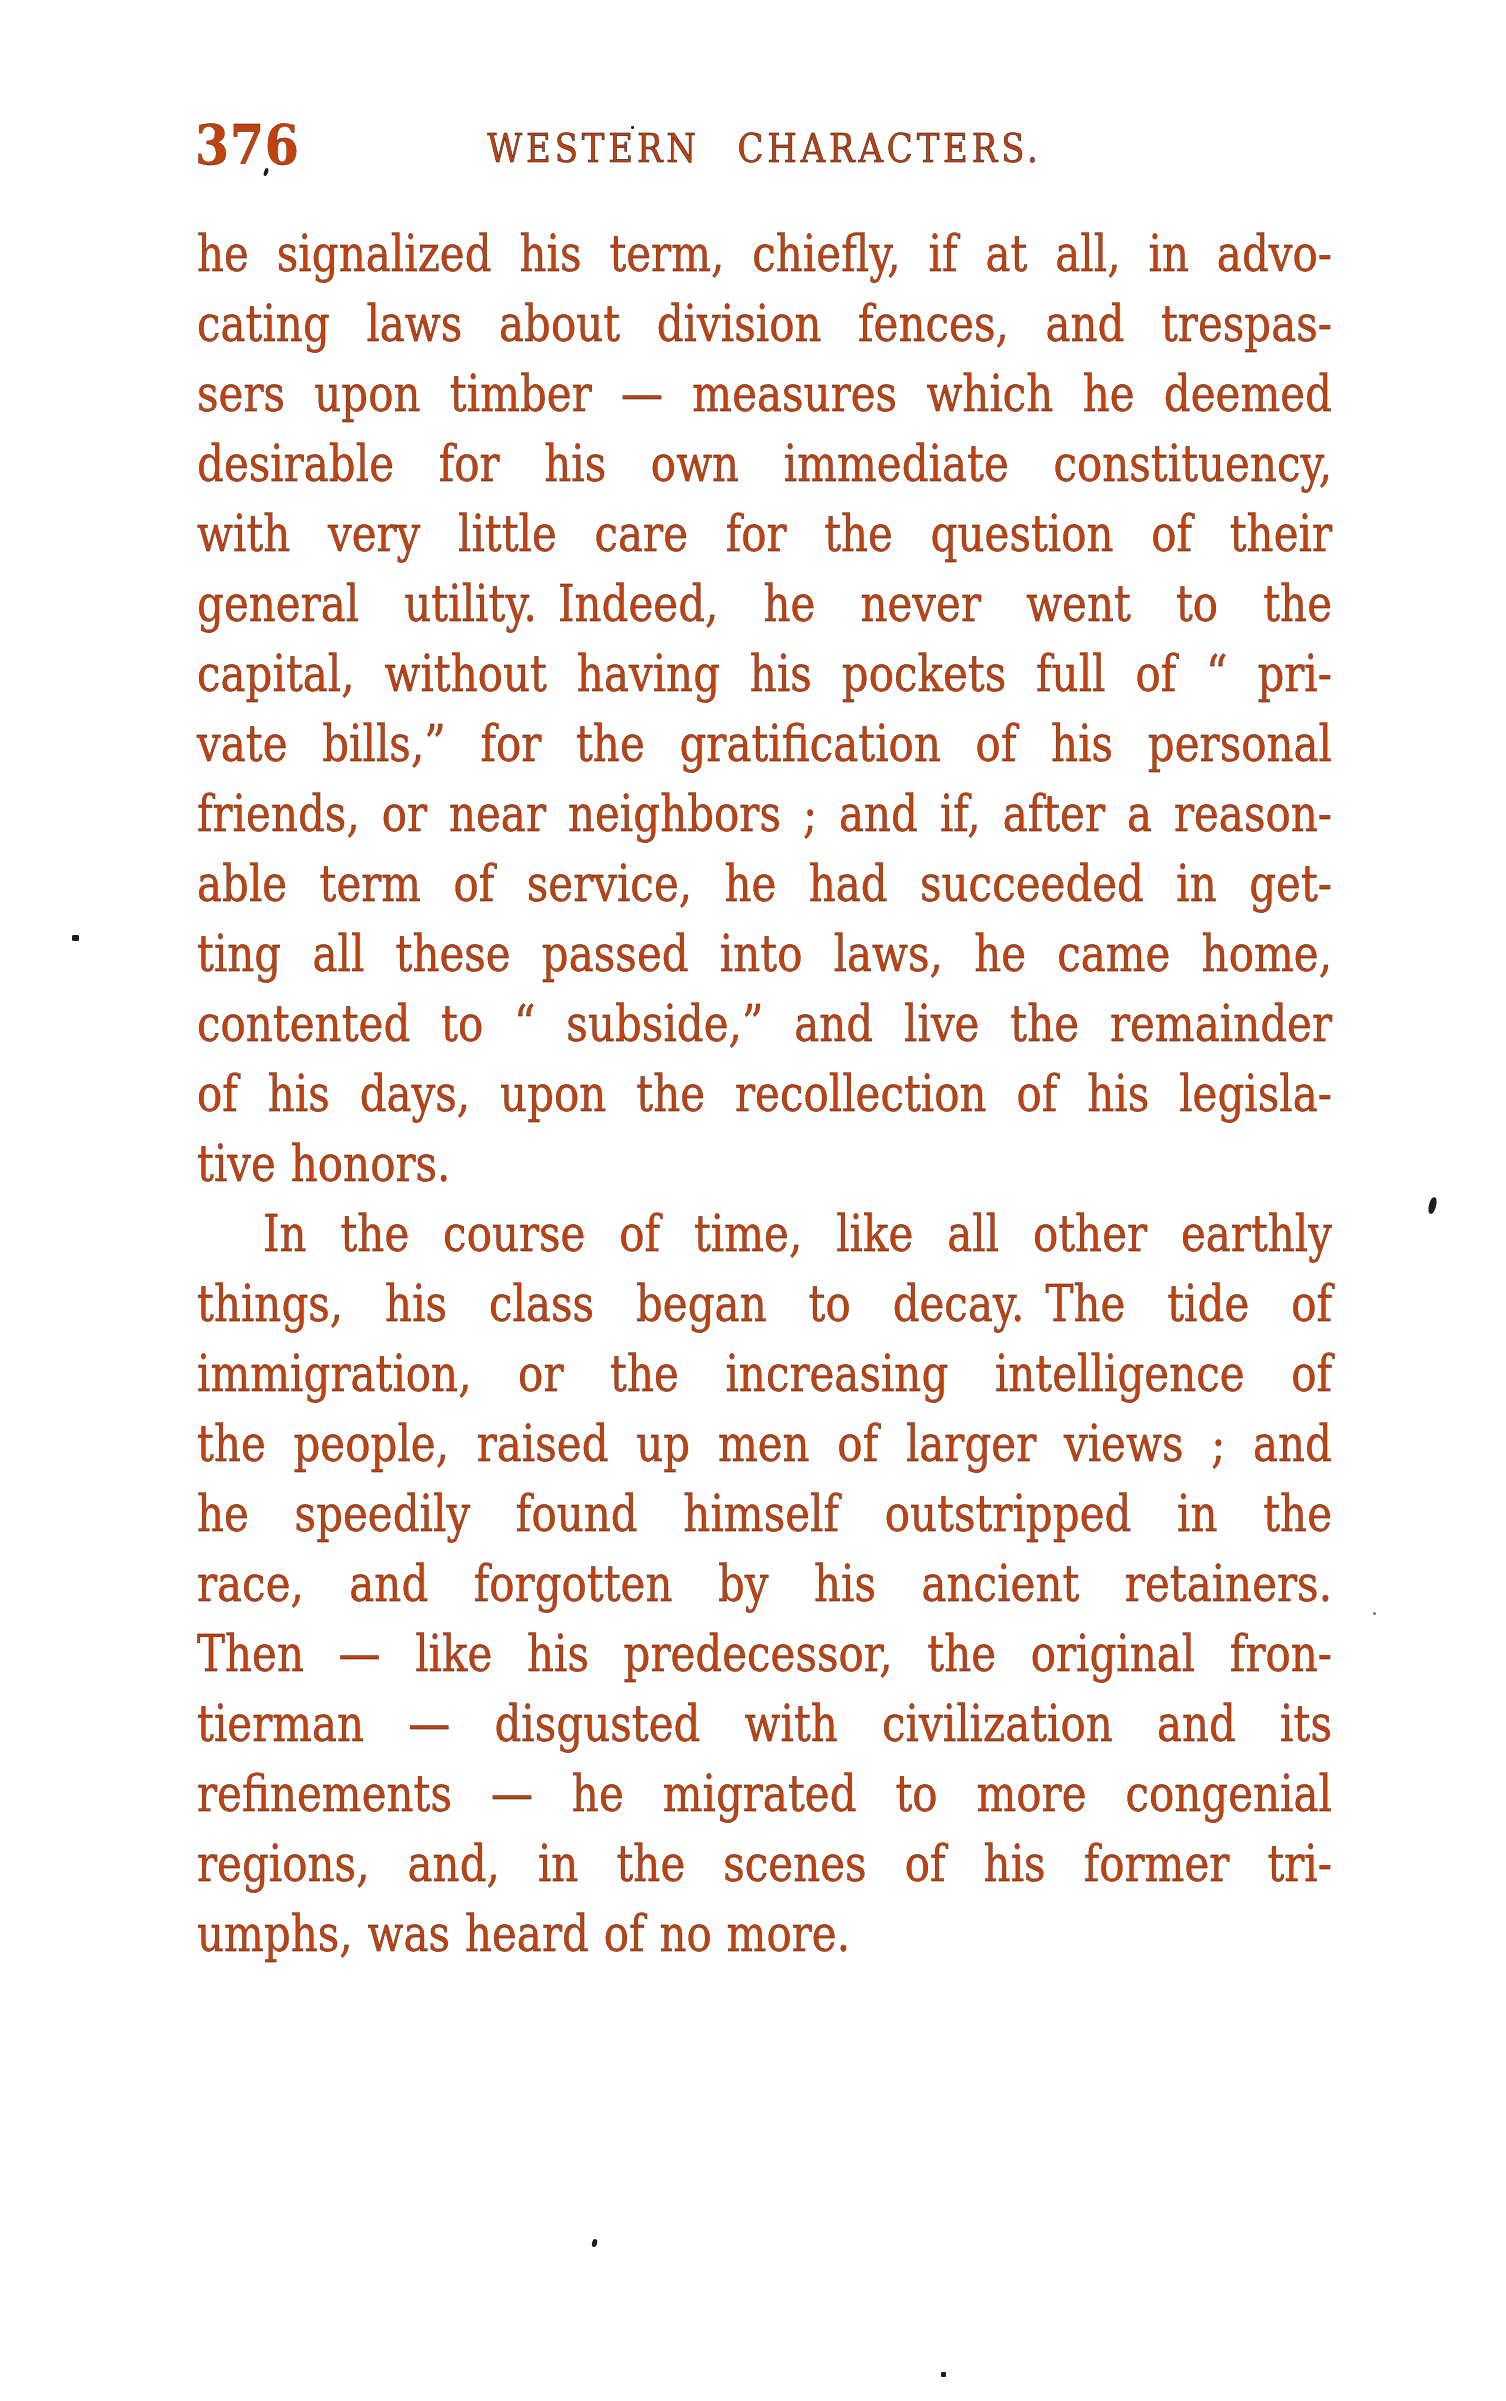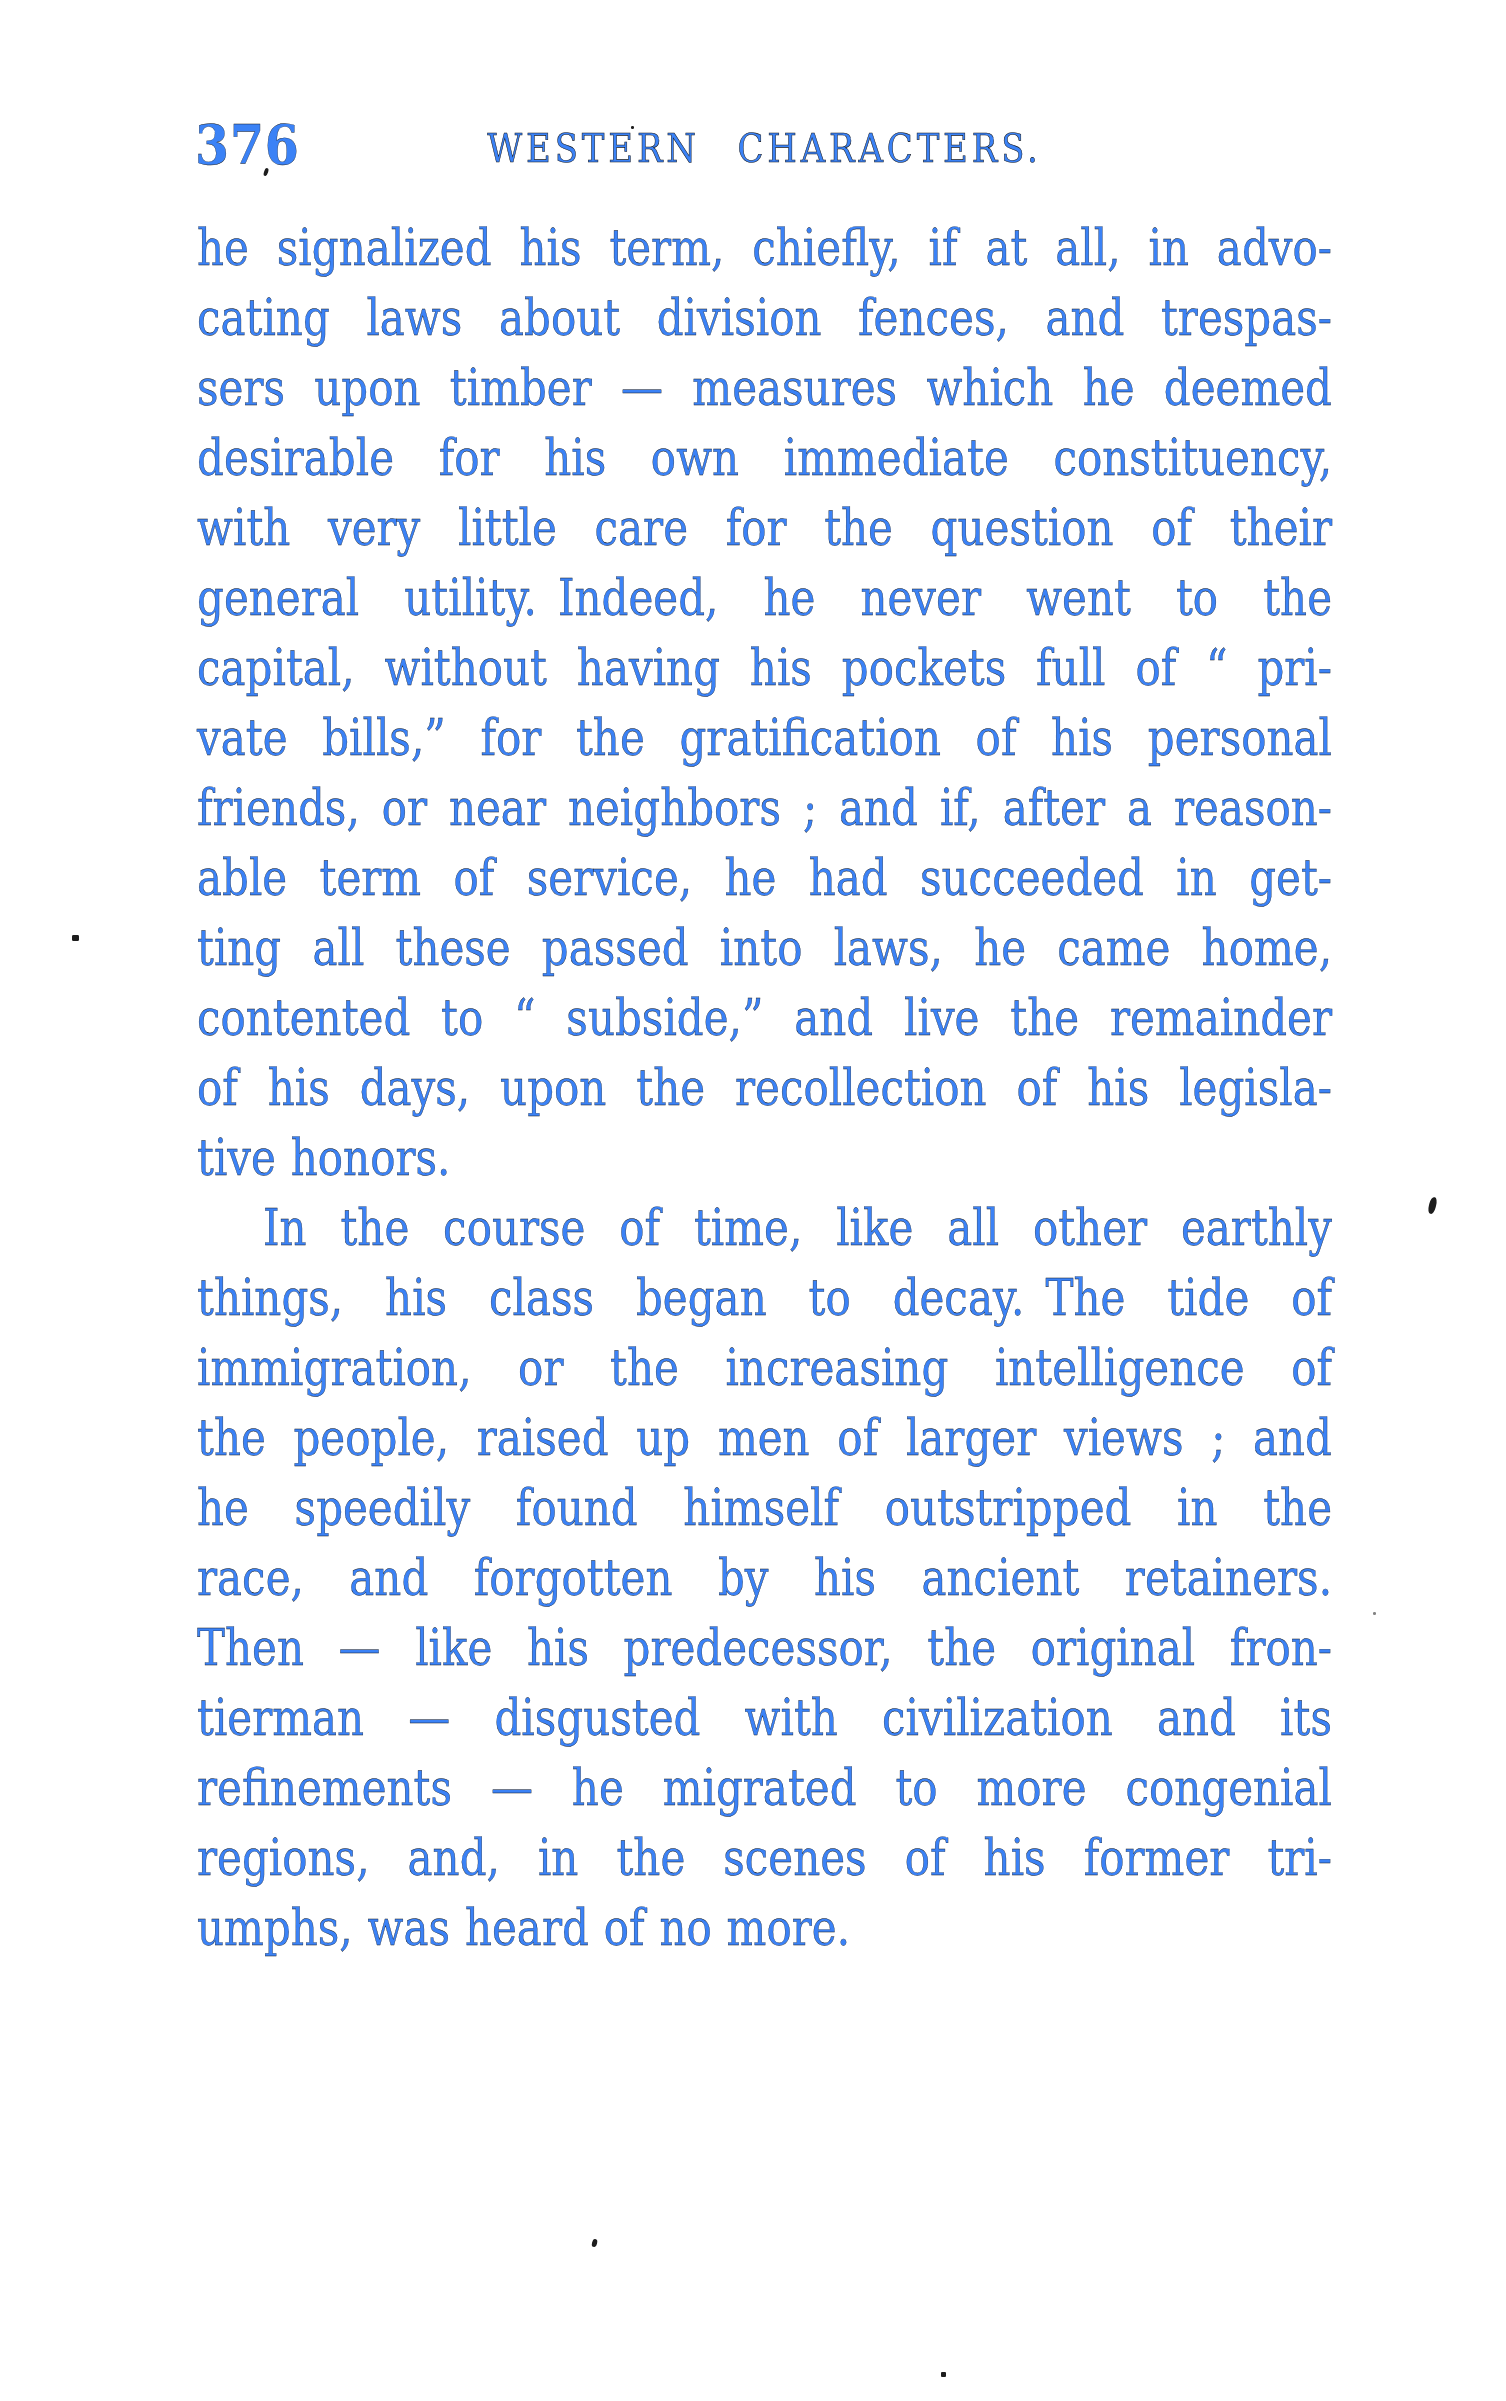--- a/index.html
+++ b/index.html
@@ -3,21 +3,21 @@
 <meta charset="utf-8">
 <style>
   html,body{margin:0;padding:0;background:#e8e8e8;}
   .page{
     position:relative;
     width:1507px;
     height:2401px;
     background:#ffffff;
     overflow:hidden;
     font-family:"DejaVu Serif","Liberation Serif",serif;
-    color:#3b82f6;
+    color:#c2410c;
   }
   
   .folio{
     position:absolute;
     left:195px; top:116px;
     font-size:49px;
     font-weight:bold;
     letter-spacing:0.8px;
     transform:scaleY(1.12);
     transform-origin:50% 50%;
@@ -32,21 +32,21 @@
     font-weight:400;
     letter-spacing:3.8px;
     word-spacing:23px;
     transform:scaleY(1.15);
     transform-origin:50% 50%;
     -webkit-text-stroke:0.5px #161616;
   }
   
   .body-block{
     position:absolute;
-    left:197px; top:213px;
+    left:197px; top:219px;
     width:1135px;
     font-size:42px;
     -webkit-text-stroke:0.3px #151515;
     word-spacing:1.5px;
   }
   .line{
     height:70px;
     line-height:70px;
     white-space:pre-wrap;
     text-align:justify;

